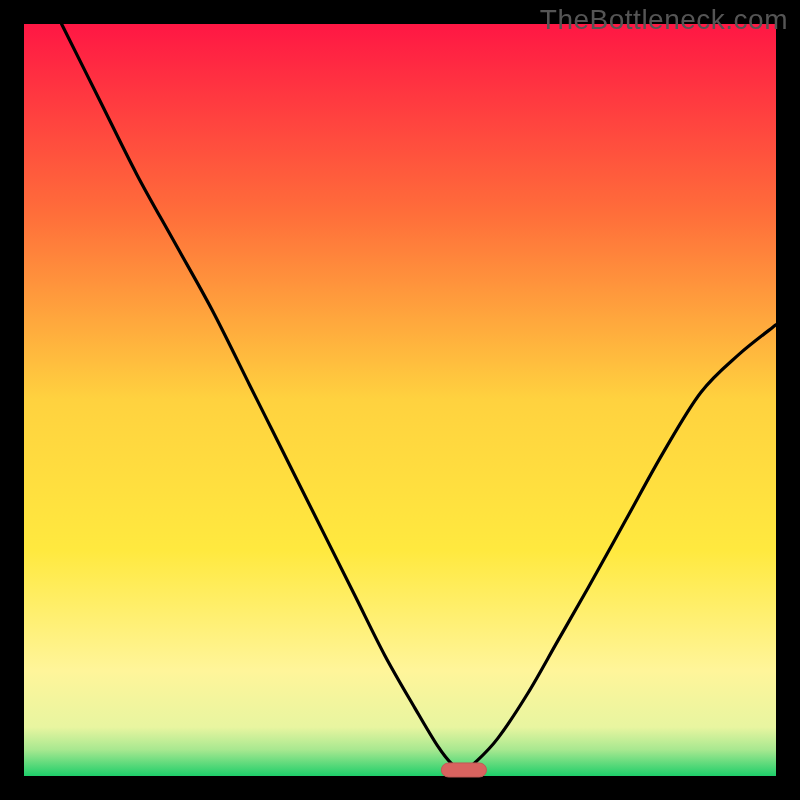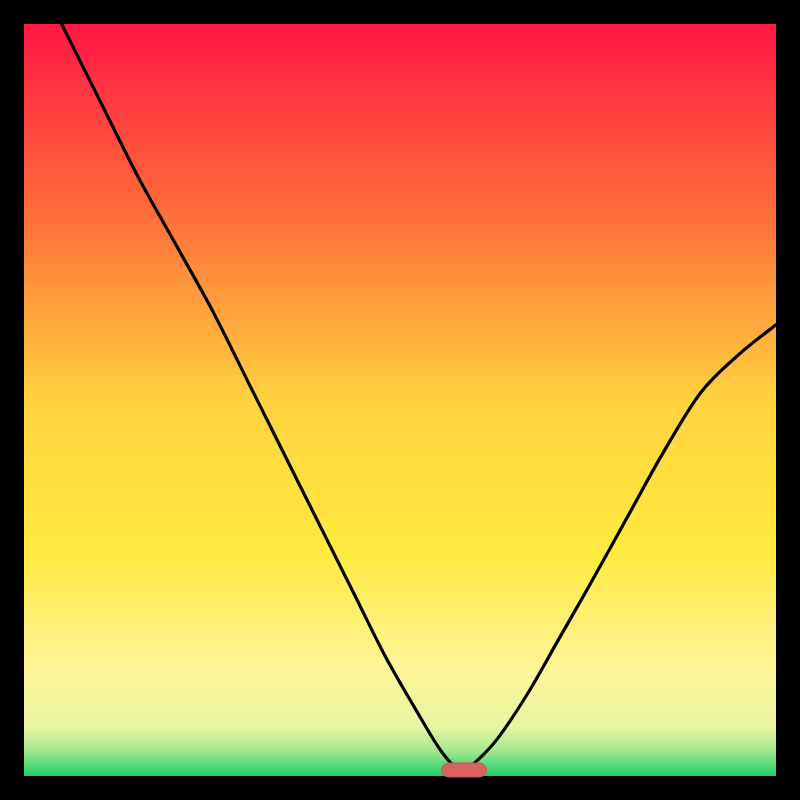--- a/index.html
+++ b/index.html
@@ -49,13 +49,14 @@
 
   <rect id="frame" x="0" y="0" width="800" height="800" fill="#000000"></rect>
 
   <rect id="plot-area" x="24" y="24" width="752" height="752" fill="url(#bg-grad)"></rect>
 
   <path id="curve" fill="none" d="M 61.6 24 C 67.86666666666667 36.53333333333333, 86.66666666666667 74.13333333333333, 99.2 99.19999999999999 C 111.73333333333333 124.26666666666665, 124.26666666666668 150.58666666666664, 136.8 174.39999999999998 C 149.33333333333334 198.2133333333333, 161.86666666666667 219.52000000000004, 174.4 242.08000000000004 C 186.93333333333334 264.64000000000004, 199.46666666666667 285.94666666666666, 212 309.76 C 224.53333333333333 333.5733333333333, 239.57333333333332 364.90666666666664, 249.6 384.96 C 259.62666666666667 405.0133333333333, 264.64000000000004 415.04, 272.16 430.08000000000004 C 279.68 445.12000000000006, 285.94666666666666 457.65333333333336, 294.71999999999997 475.2 C 303.4933333333333 492.7466666666666, 314.7733333333333 515.3066666666666, 324.8 535.3599999999999 C 334.8266666666667 555.4133333333332, 344.85333333333335 575.4666666666667, 354.88 595.52 C 364.90666666666664 615.5733333333333, 374.9333333333333 636.8799999999999, 384.96 655.68 C 394.9866666666667 674.48, 406.26666666666665 693.2800000000001, 415.04 708.32 C 423.8133333333334 723.36, 431.33333333333337 736.52, 437.6 745.92 C 443.8666666666667 755.3199999999999, 448.25333333333333 760.7093333333333, 452.64 764.72 C 457.02666666666664 768.7306666666667, 460.15999999999997 770.36, 463.91999999999996 769.984 C 467.67999999999995 769.6080000000001, 469.56 767.728, 475.2 762.4639999999999 C 480.84 757.1999999999999, 488.9866666666667 749.9306666666666, 497.76 738.4 C 506.5333333333333 726.8693333333333, 517.8133333333334 709.5733333333333, 527.84 693.28 C 537.8666666666667 676.9866666666667, 547.8933333333333 658.1866666666667, 557.92 640.6400000000001 C 567.9466666666666 623.0933333333335, 576.72 608.0533333333334, 588 588 C 599.28 567.9466666666666, 613.0666666666667 542.8799999999999, 625.6 520.3199999999999 C 638.1333333333333 497.75999999999993, 650.6666666666666 473.9466666666667, 663.1999999999999 452.64000000000004 C 675.7333333333332 431.33333333333337, 688.2666666666668 408.77333333333337, 700.8000000000001 392.48 C 713.3333333333334 376.18666666666667, 725.8666666666667 366.15999999999997, 738.4 354.87999999999994 C 750.9333333333333 343.5999999999999, 769.7333333333333 329.81333333333333, 776 324.8" stroke="#000000" stroke-width="3.2" stroke-linecap="round" stroke-linejoin="round"></path>
 
   <rect id="marker" rx="7" ry="7" x="441.36" y="762.984" width="45.120000000000005" height="14" fill="#d8635f" stroke="#c05a56" stroke-width="1"></rect>
 </svg>
 
+<div class="watermark">TheBottleneck.com</div>
 </div>
 
 </body></html>

